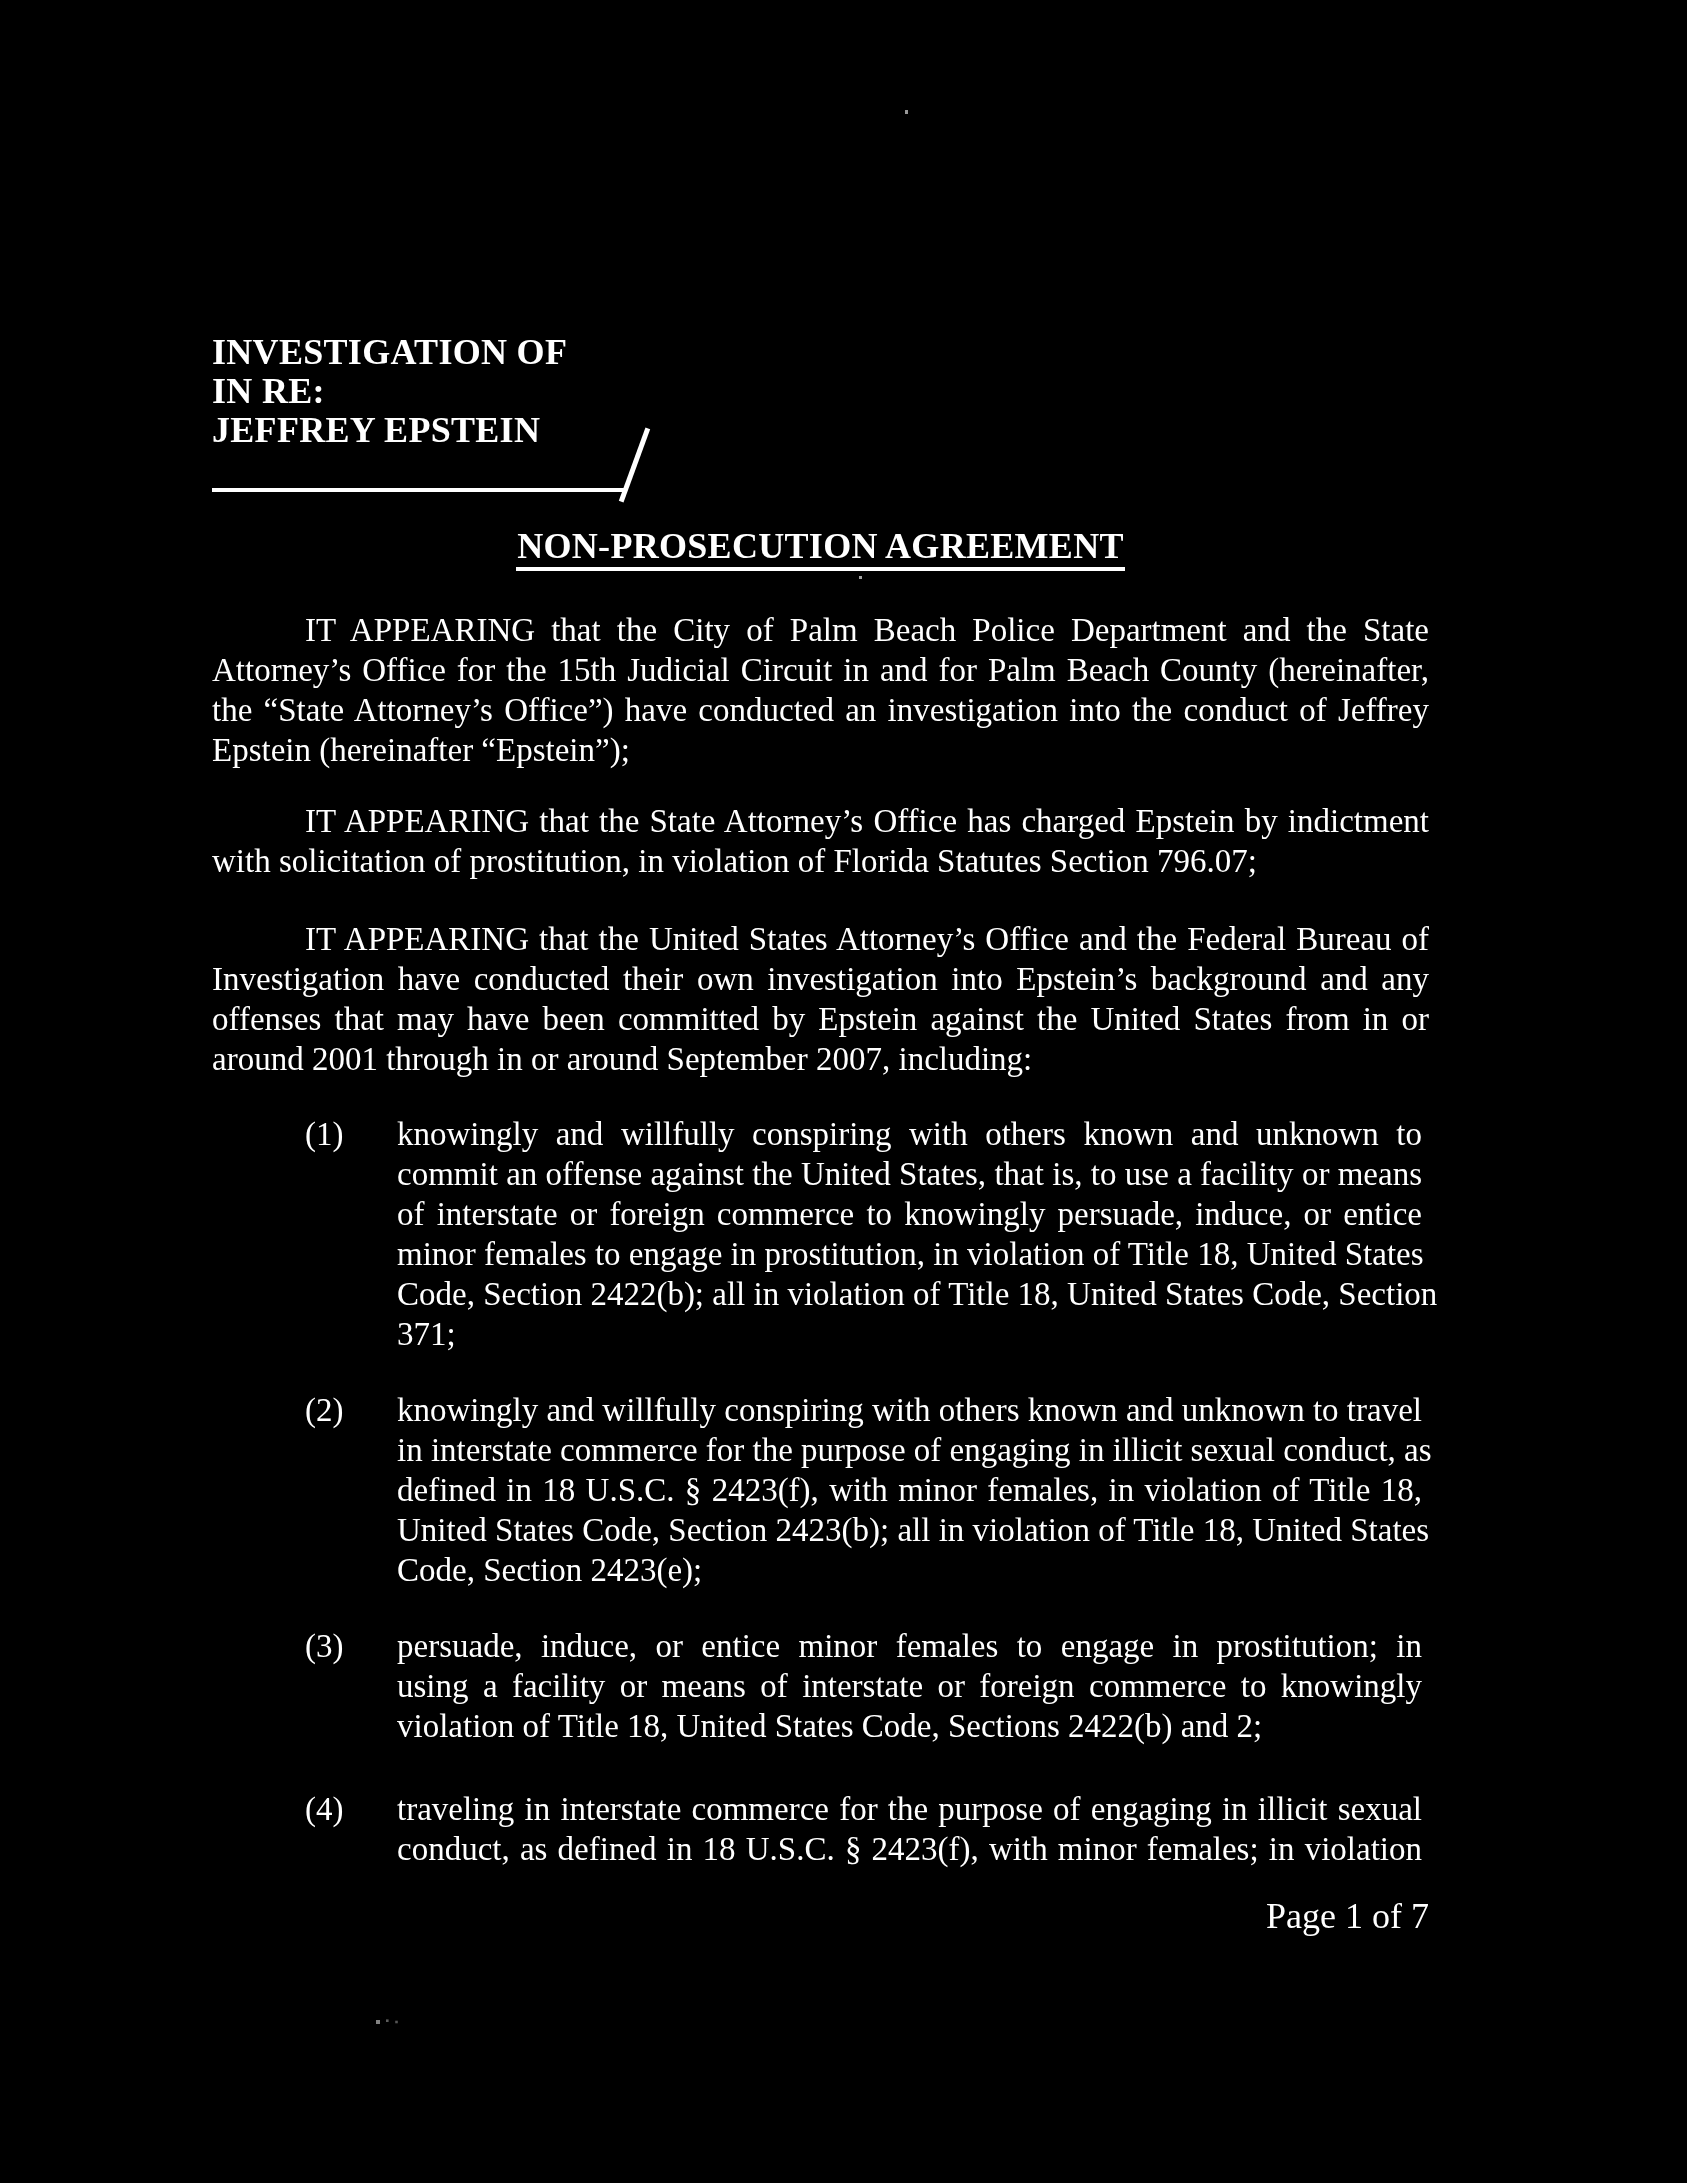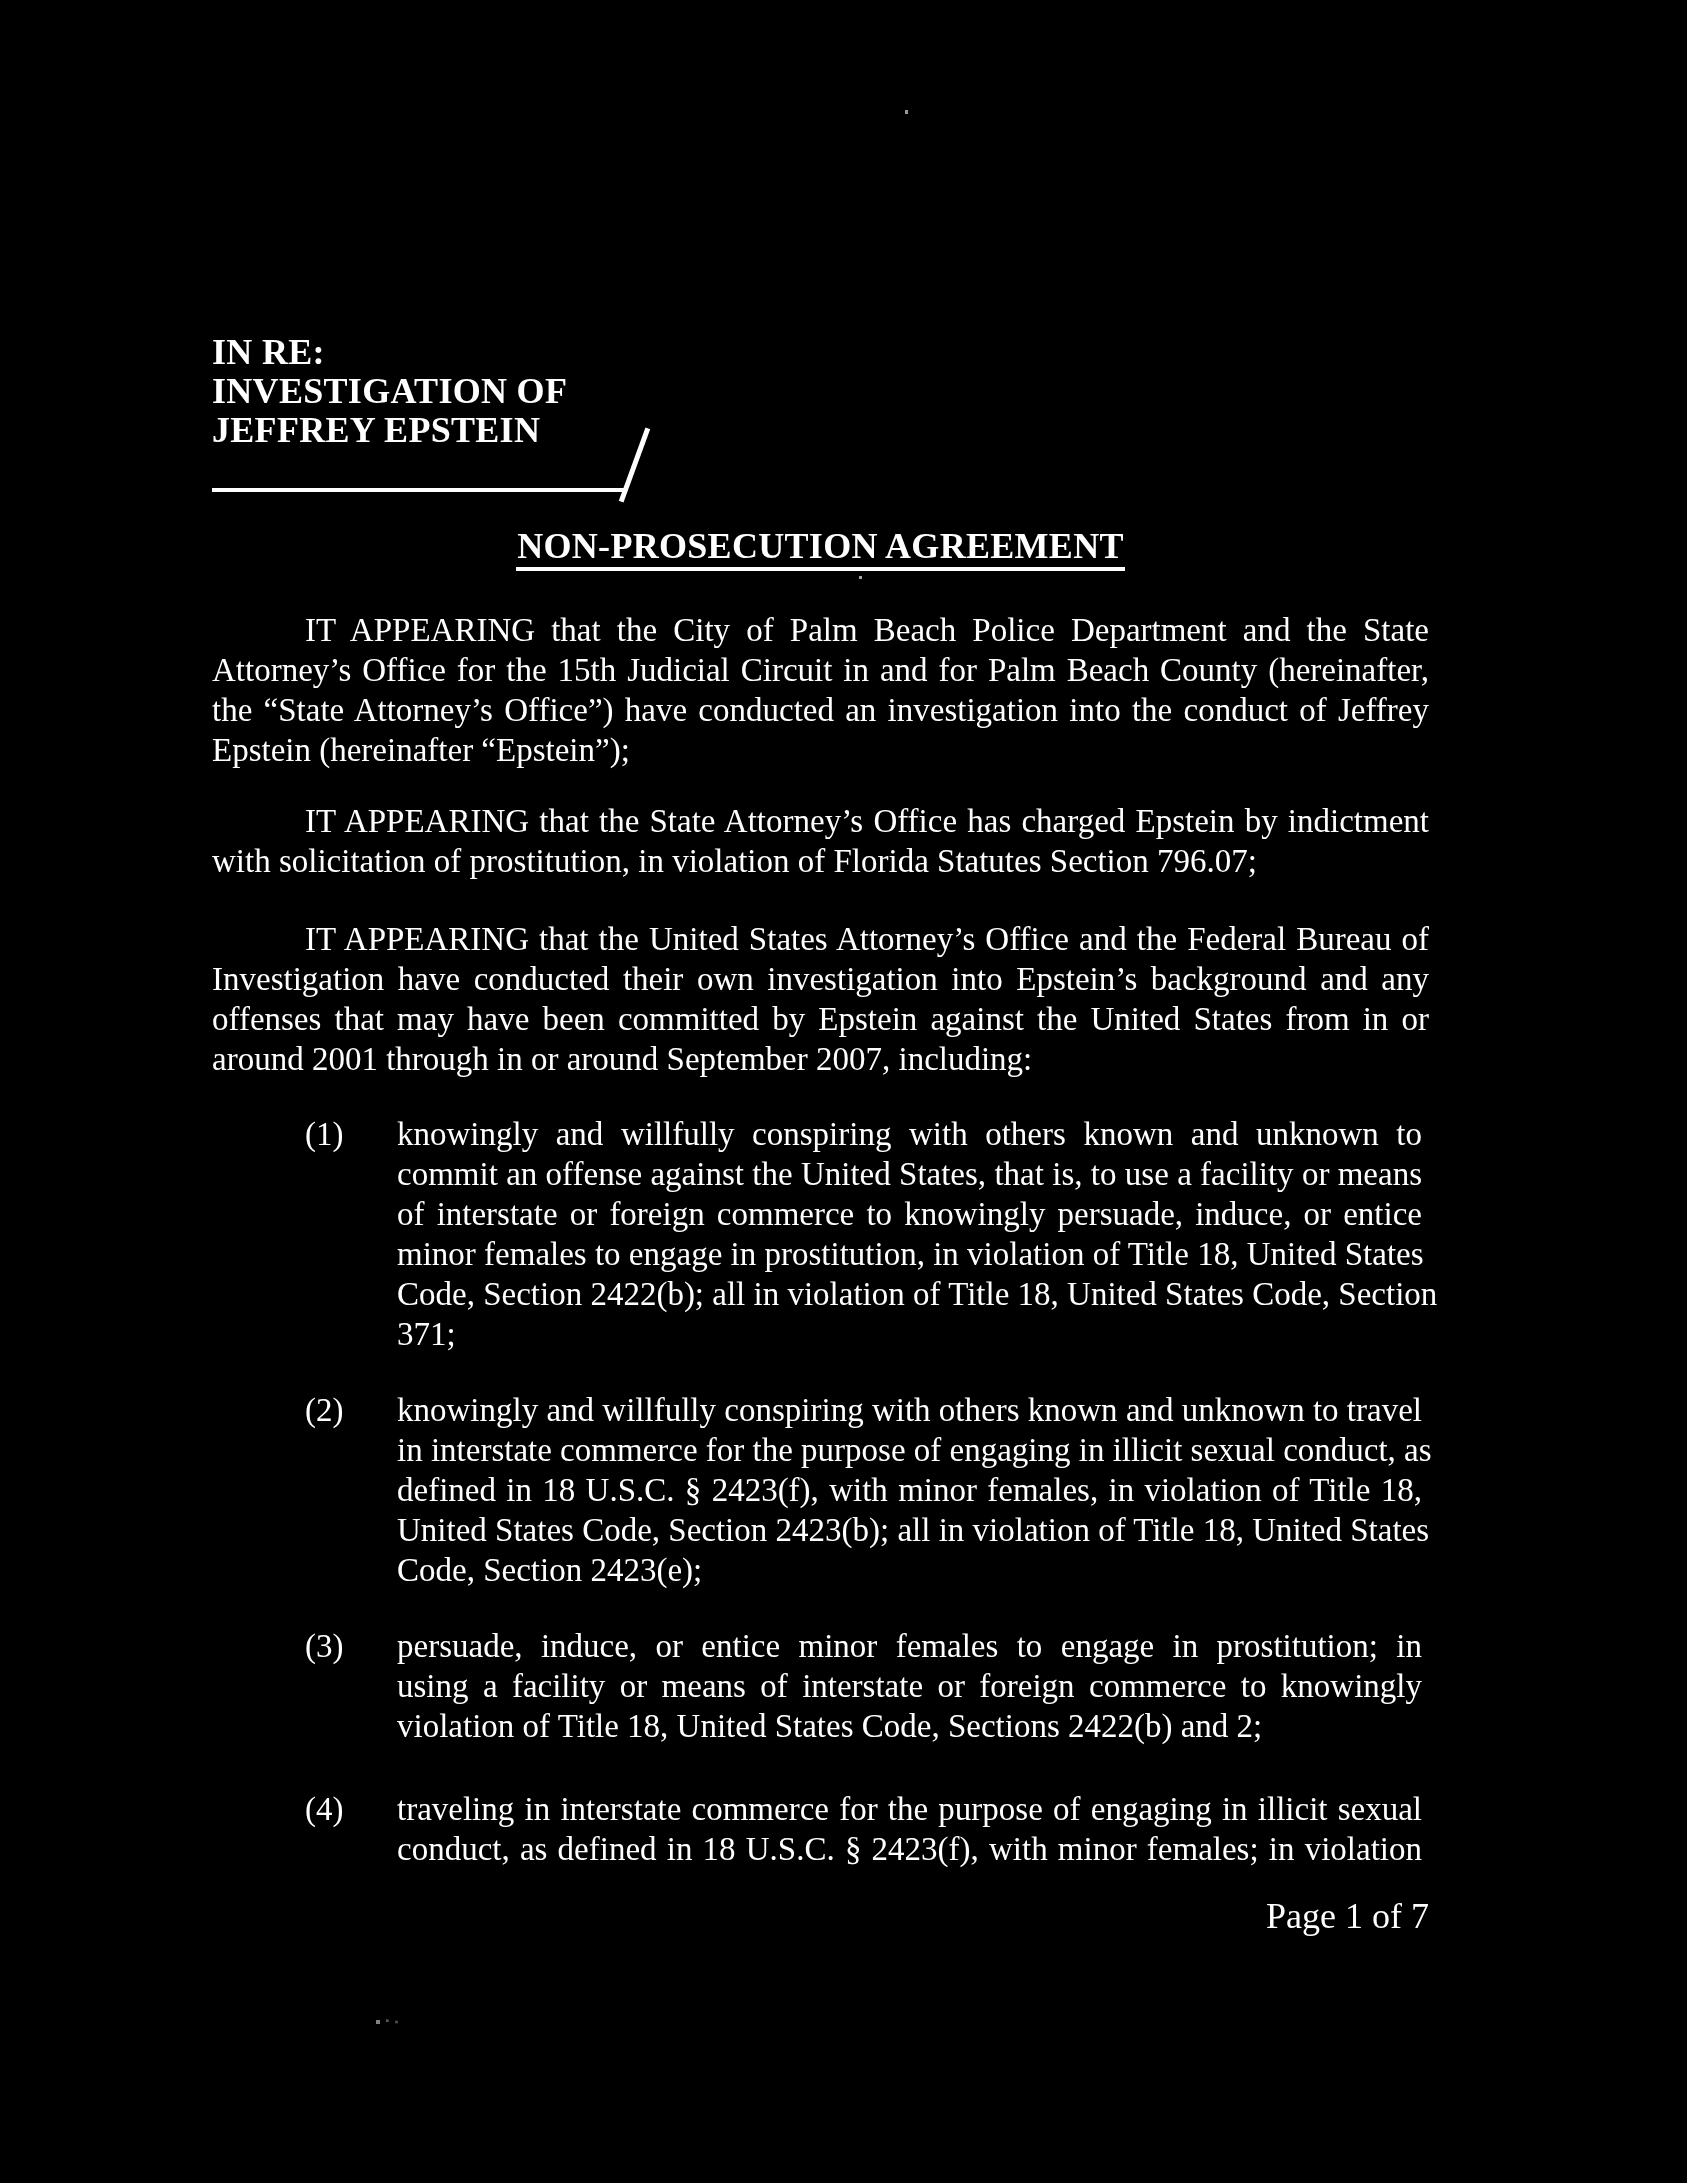--- a/index.html
+++ b/index.html
@@ -108,22 +108,22 @@
     left:376px;top:2020px;width:4px;height:4px;opacity:.6;
     box-shadow:9.3px -1.3px 0 -0.7px rgba(255,255,255,0.6), 18.5px 0 0 -0.7px rgba(255,255,255,0.55);
   }
 </style>
 </head>
 <body>
 
 <div class="page">
 
   <div class="caption" id="caption">
+      <div>INVESTIGATION OF</div>
       <div>IN RE:</div>
-      <div>INVESTIGATION OF</div>
       <div>JEFFREY EPSTEIN</div>
     </div>
 
   <div class="case-rule"></div>
   <div class="caption-slash"></div>
 
   <div class="title-wrap">
     <span class="title">NON-PROSECUTION AGREEMENT</span>
   </div>
 

